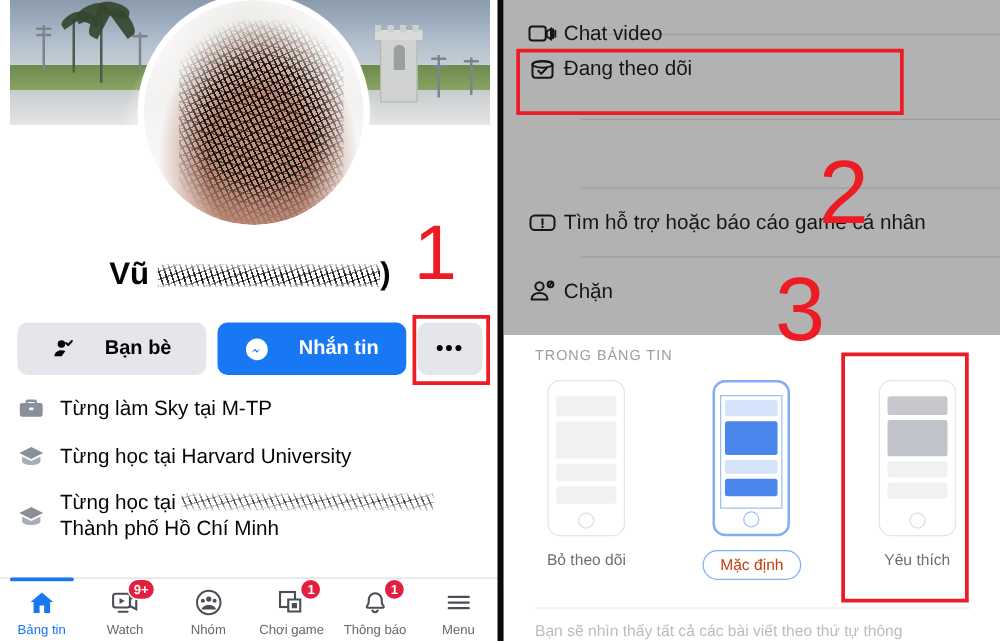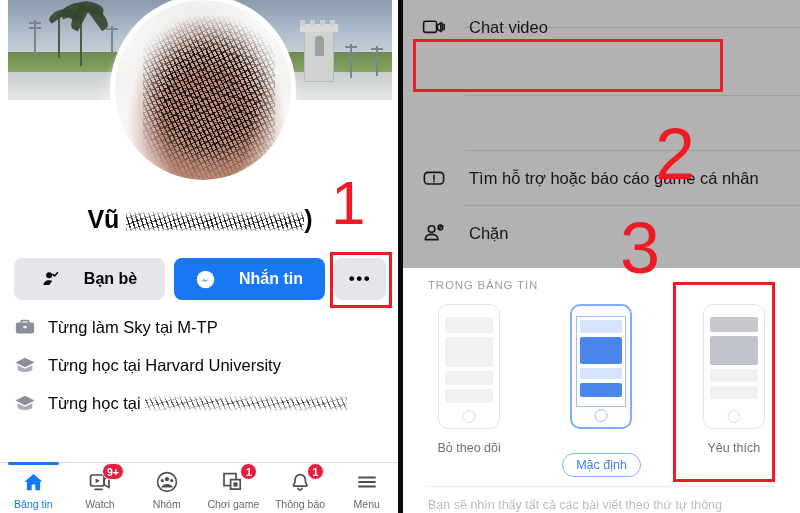--- a/index.html
+++ b/index.html
@@ -148,21 +148,21 @@
   }
   .right-panel {
     position:absolute; left: 403px; top: 0; width: 397px; height: 513px;
     background: #ffffff; overflow:hidden;
   }
   .dim-sheet {
     position:absolute; left:0; top:0; width: 397px; height: 268px; background:#b2b2b2;
   }
   .menu-item {
     position:absolute; left: 0; width: 397px; height: 54px;
-    display:flex; align-items:center; gap: 18px; padding-left: 18px; cursor:pointer;
+    display:flex; align-items:center; padding-left: 18px; cursor:pointer;
   }
   .menu-item .mic { flex: 0 0 30px; height:30px; color:#1c1e21; display:flex; align-items:center; }
   .menu-item .mlbl { font-size: 16.5px; color:#15161a; }
   .menu-sep {
     position:absolute; left: 62px; width: 335px; height: 1px; background: rgba(0,0,0,.11);
   }
 
   .feed-section { position:absolute; left:0; top: 268px; width: 397px; height: 202px; background:#fff; }
   .feed-title {
     position:absolute; left: 25px; top: 11px; font-size: 11.5px; letter-spacing: .8px;
@@ -181,22 +181,22 @@
   }
   .phone.sel .inner { border: 1.5px solid #9cc0f7; padding: 3px; left:4px; right:4px; top:10px; bottom:20px; }
   .bar { border-radius: 2px; }
   .phone .home {
     position:absolute; bottom: 5px; left: 50%; transform: translateX(-50%);
     width: 13px; height: 13px; border-radius:50%; border: 1.2px solid #dcdee1;
   }
   .phone.sel .home { border-color:#9cc0f7; }
   .card-lbl { margin-top: 12px; font-size: 12.5px; color:#6b7075; }
   .card-lbl.pill {
-    color:#3b82f6; border: 1.4px solid #7fb0f0; border-radius: 14px;
-    padding: 4px 13px; margin-top: 24px;
+    color:#c2410c; border: 1.4px solid #7fb0f0; border-radius: 14px;
+    padding: 4px 13px; margin-top: 11px;
   }
   .feed-rule { position:absolute; left: 25px; top: 218px; width: 348px; height:1px; background:#e9ebee; }
   .feed-foot {
     position:absolute; left: 25px; top: 230px; width: 360px;
     font-size: 12.5px; color:#b9bdc2; white-space:nowrap; overflow:hidden;
   }
 
   
   .num {
     position:absolute; color:#ed1c24; font-family: "Liberation Sans", sans-serif;
@@ -309,20 +309,21 @@
 
       <div class="info-row">
         <span class="ic">
           <svg width="22" height="22" viewBox="0 0 24 24" fill="#8a9099">
             <path d="M12 4L1.5 9.2 12 14.4l10.5-5.2L12 4z"></path>
             <path d="M4 12.2v4.1c0 1.9 3.6 3.4 8 3.4s8-1.5 8-3.4v-4.1l-8 4-8-4z" opacity=".72"></path>
           </svg>
         </span>
         <span class="info-text">
           <span>Từng học tại </span><span class="edu-redacted"></span><br>
+          <span>Thành phố Hồ Chí Minh</span>
         </span>
       </div>
     </div>
 
     <div class="tabbar">
       <div class="tab active">
         <span class="glyph">
           <svg width="23" height="23" viewBox="0 0 24 24" fill="#1877f2">
             <path d="M12 3.2L2.6 11.1h2.5v9.1h5V14h3.8v6.2h5v-9.1h2.5L12 3.2z"></path>
           </svg>
@@ -401,20 +402,30 @@
           <rect x="2.6" y="7.2" width="13" height="11.2" rx="2.2"></rect>
           <path d="M16.4 11.2l3.4-2.2v8.4l-3.4-2.2z"></path>
           <path d="M21.4 9.4v7.2" stroke-linecap="round"></path>
           <path d="M23.2 10.6v4.8" stroke-linecap="round"></path>
         </svg>
       </span>
       <span class="mlbl">Chat video</span>
     </div>
     <div class="menu-sep" style="top: 27px;"></div>
 
+    <div class="menu-item" style="top: 28px;">
+      <span class="mic">
+        <svg width="26" height="26" viewBox="0 0 26 26" fill="none" stroke="#15161a" stroke-width="1.6">
+          <path d="M5 9.5c0-1.6 3.6-2.6 8-2.6s8 1 8 2.6v8.2a2.4 2.4 0 01-2.4 2.4H7.4A2.4 2.4 0 015 17.7z"></path>
+          <ellipse cx="13" cy="9.5" rx="8" ry="2.6"></ellipse>
+          <path d="M9.6 14.6l2.4 2.4 4.4-4.6" stroke-linecap="round" stroke-linejoin="round"></path>
+        </svg>
+      </span>
+      <span class="mlbl">Đang theo dõi</span>
+    </div>
     <div class="menu-sep" style="top: 95px;"></div>
 
     <div class="menu-sep" style="top: 150px;"></div>
 
     <div class="menu-item" style="top: 151px;">
       <span class="mic">
         <svg width="26" height="26" viewBox="0 0 26 26" fill="none" stroke="#15161a" stroke-width="1.6">
           <rect x="3.4" y="7.4" width="19.2" height="11.6" rx="3.4"></rect>
           <path d="M13 10.4v4.2" stroke-linecap="round"></path>
           <circle cx="13" cy="16.6" r=".95" fill="#15161a" stroke="none"></circle>

